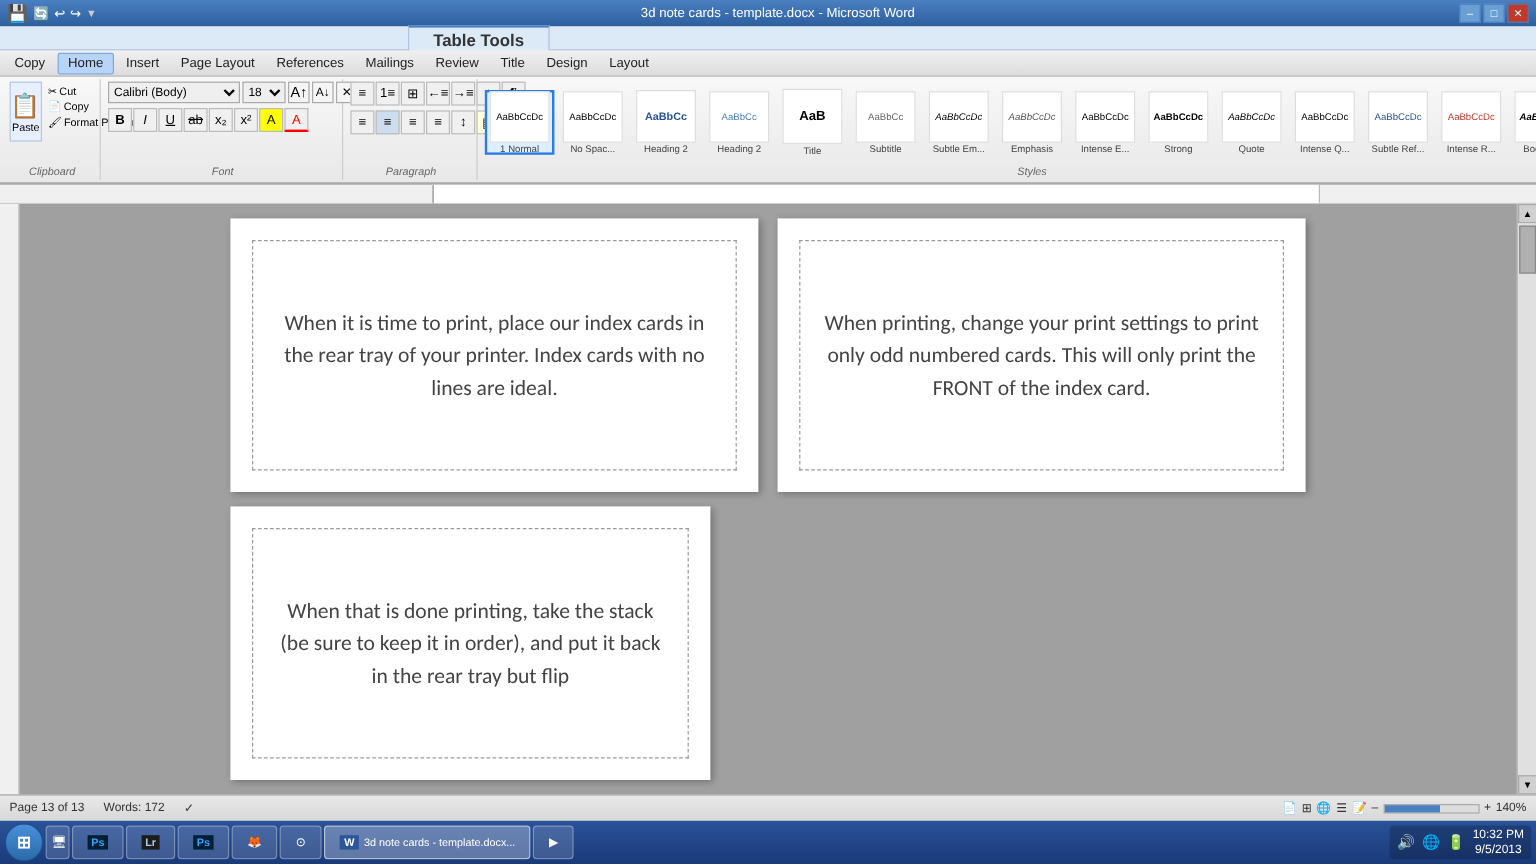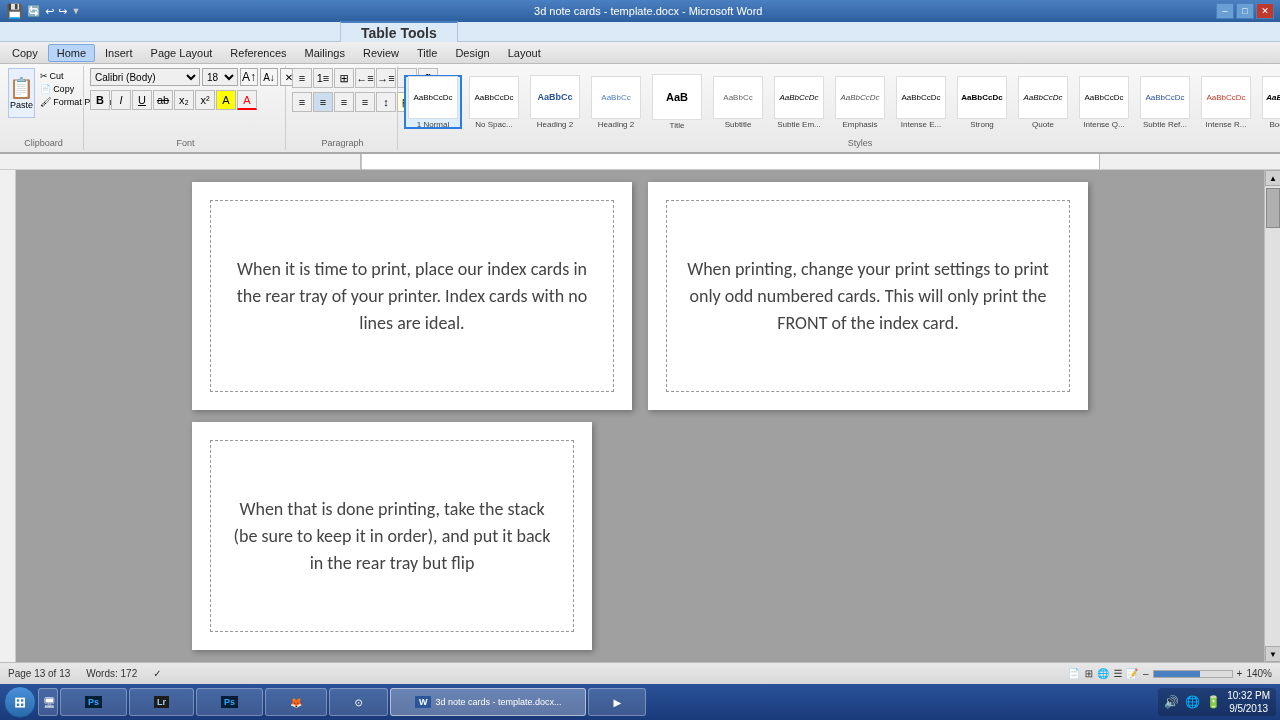--- a/index.html
+++ b/index.html
@@ -88,20 +88,21 @@
       display: flex;
       flex: 1;
       align-items: flex-start;
       gap: 2px;
     }
     .ribbon-group-label {
       font-size: 9px;
       color: #666;
       text-align: center;
       margin-top: 2px;
+      font-style: italic;
     }
 
     
     .clipboard-group { min-width: 80px; }
     .paste-btn {
       width: 40px; height: 50px; background: #e8f0ff;
       border: 1px solid #b0c8e8; display: flex; flex-direction: column;
       align-items: center; justify-content: center; cursor: pointer; font-size: 9px;
     }
     .paste-icon { font-size: 20px; }
@@ -299,21 +300,21 @@
       display: flex;
       align-items: center;
       justify-content: center;
       cursor: pointer;
       color: white;
       font-size: 14px;
       font-weight: bold;
     }
     .taskbar-btn {
       height: 28px;
-      padding: 0 24px;
+      padding: 0 12px;
       background: rgba(255,255,255,0.15);
       border: 1px solid rgba(255,255,255,0.3);
       border-radius: 3px;
       color: white;
       font-size: 10px;
       cursor: pointer;
       display: flex;
       align-items: center;
       gap: 4px;
     }

